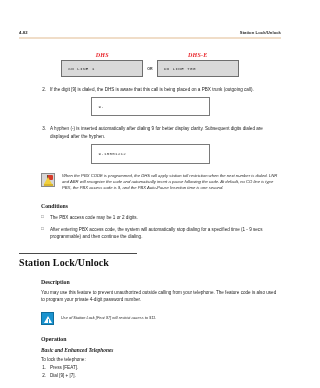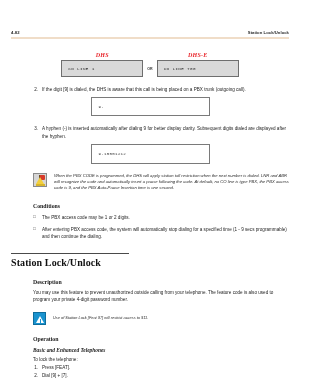--- a/index.html
+++ b/index.html
@@ -13,21 +13,21 @@
     font-family: "Liberation Sans", sans-serif;
     overflow: hidden;
     position: relative;
   }
 
   .page {
     position: relative;
     width: 300px;
     height: 388px;
     box-sizing: border-box;
-    padding: 0 11px;
+    padding: 0 19px;
   }
 
   
   .header {
     display: flex;
     justify-content: space-between;
     align-items: flex-end;
     padding-top: 30px;
     font-size: 4.2px;
     font-weight: bold;

